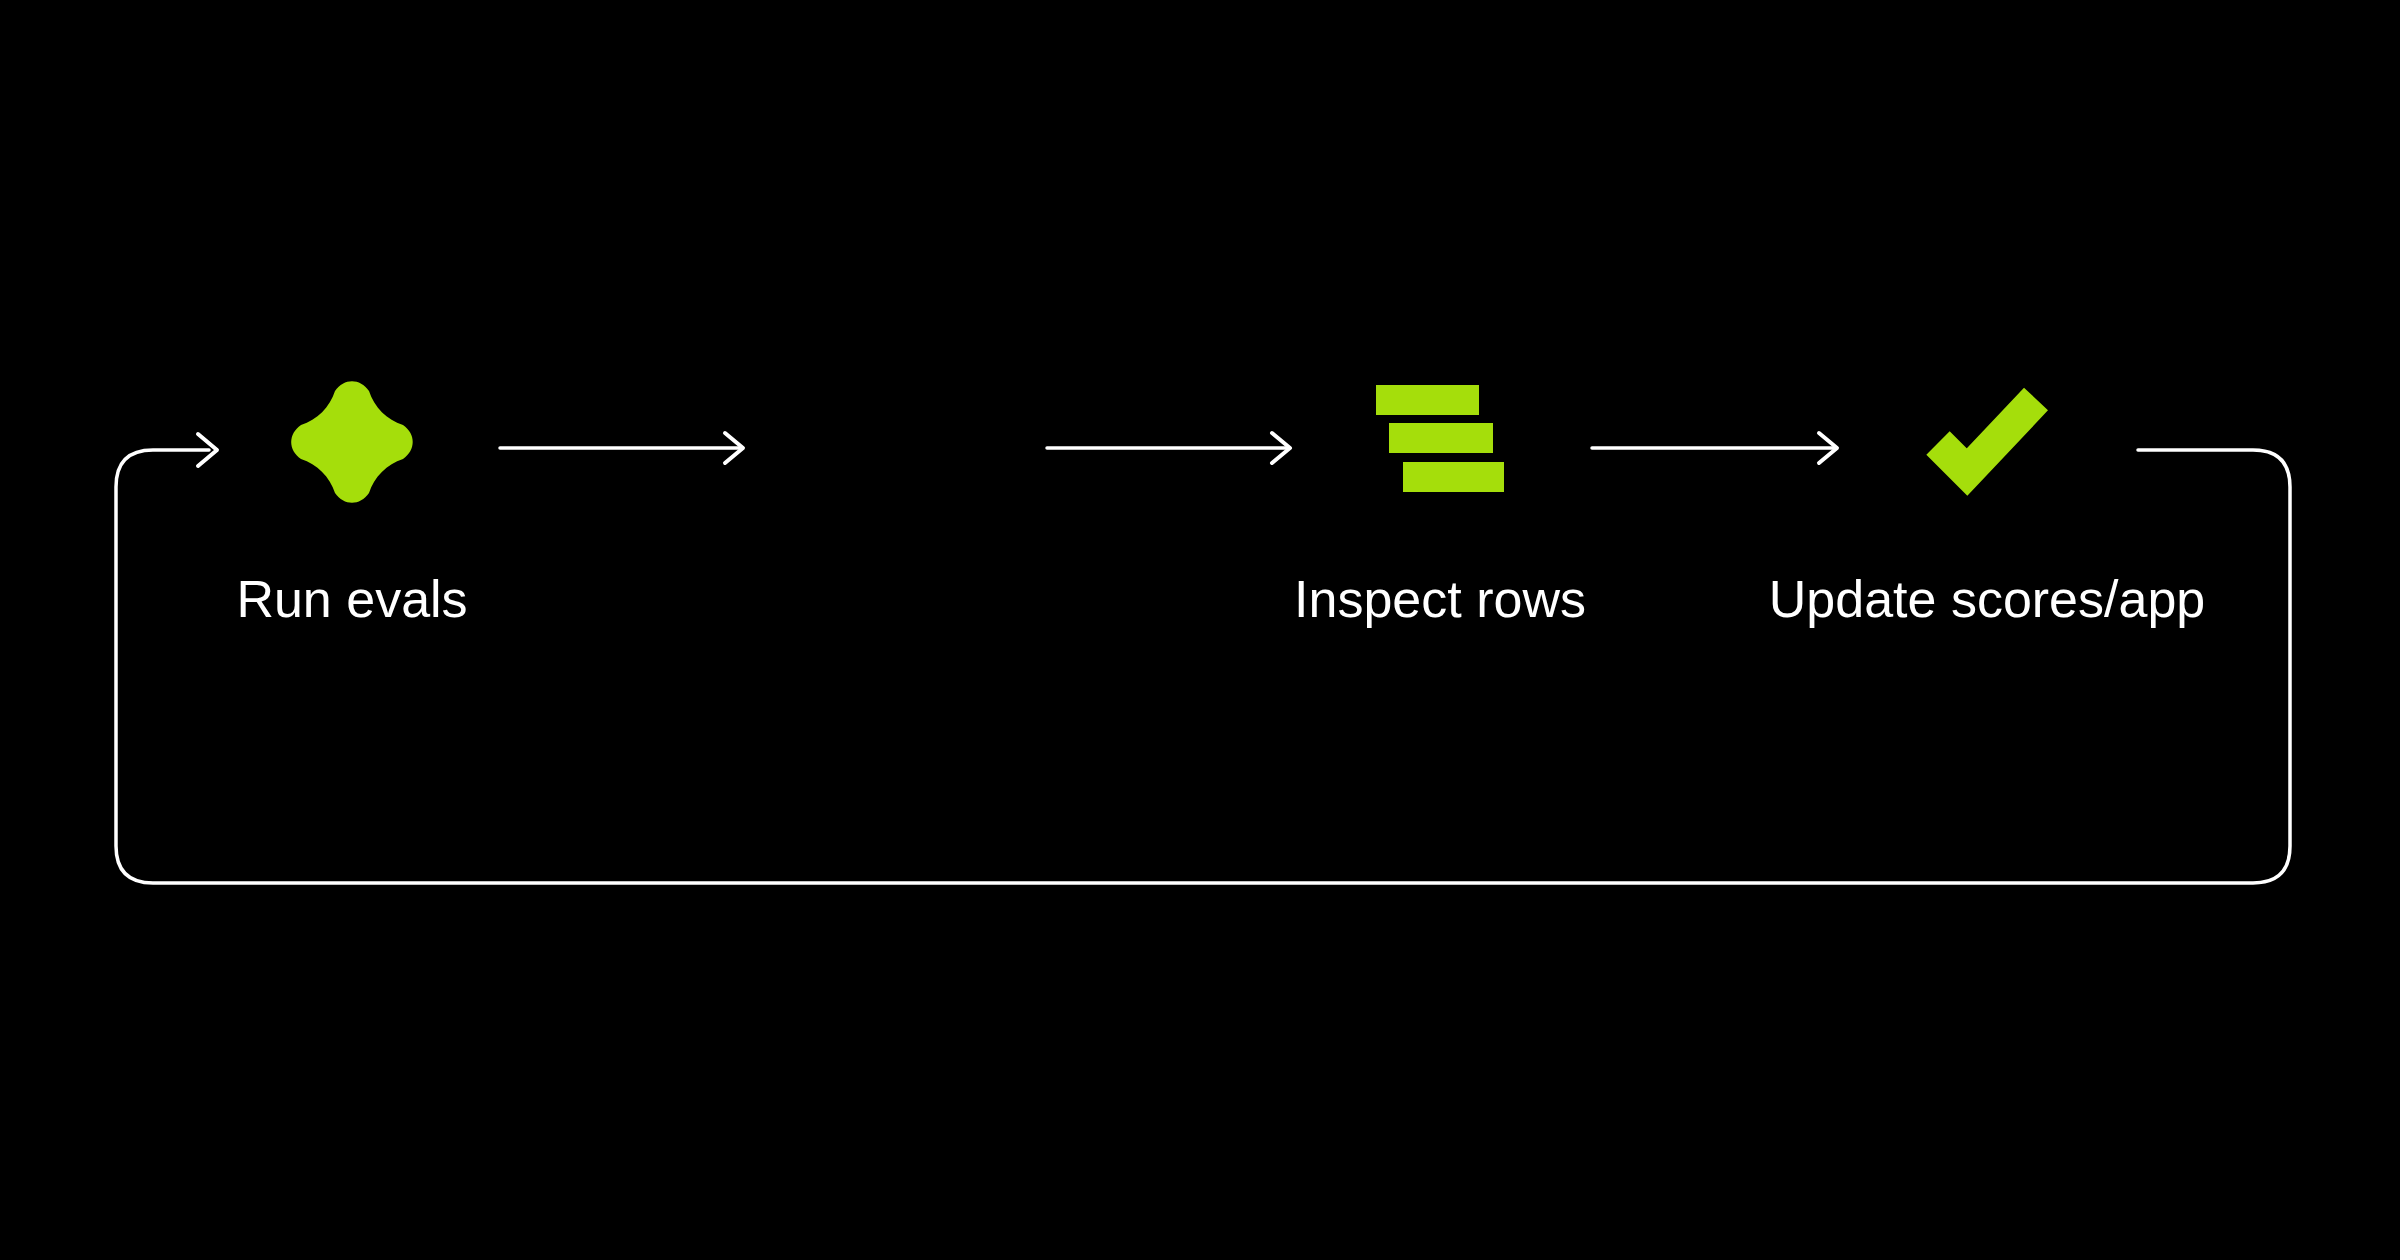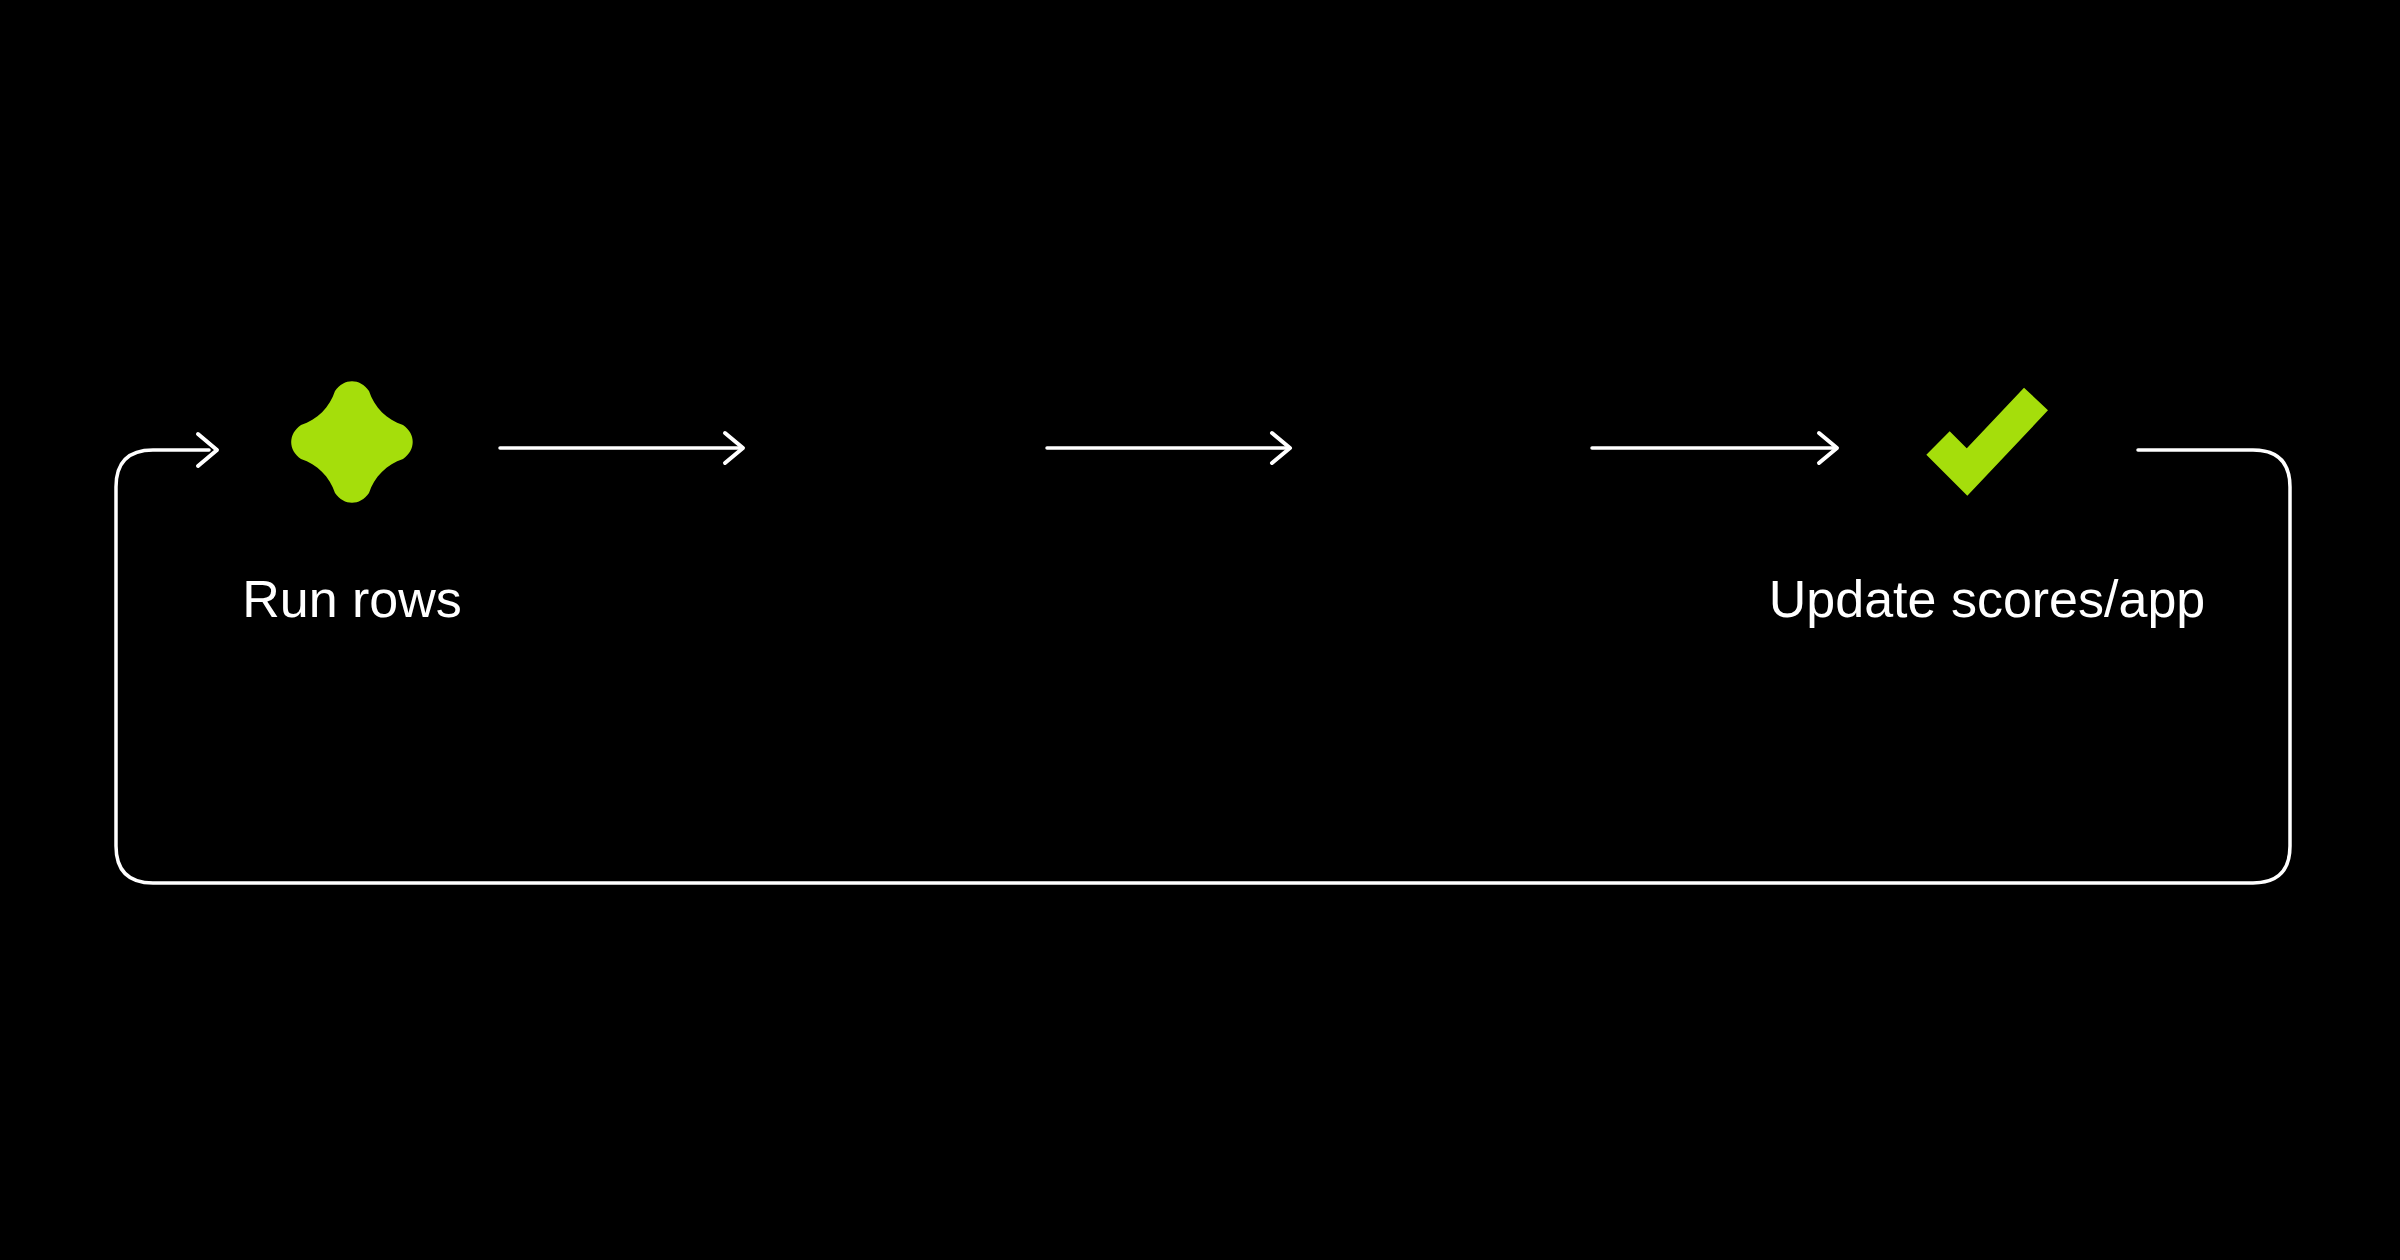--- a/index.html
+++ b/index.html
@@ -89,24 +89,34 @@
         <path class="accent-fill" d="M -17,-51 C -8,-64 8,-64 17,-51
                  C 22,-35 35,-22 51,-17
                  C 64,-8 64,8 51,17
                  C 35,22 22,35 17,51
                  C 8,64 -8,64 -17,51
                  C -22,35 -35,22 -51,17
                  C -64,8 -64,-8 -51,-17
                  C -35,-22 -22,-35 -17,-51 Z"></path>
       </svg>
     </div>
-    <div class="label">Run rows</div>
+    <div class="label">Run evals</div>
   </div>
 
 
+  <div class="station" style="left:1220px">
+    <div class="icon-wrap" style="padding-top:6px">
+      <svg width="128" height="107" viewBox="0 0 128 107">
+        <rect class="accent-fill" x="0" y="0" width="103" height="30"></rect>
+        <rect class="accent-fill" x="13" y="38" width="104" height="30"></rect>
+        <rect class="accent-fill" x="27" y="77" width="101" height="30"></rect>
+      </svg>
+    </div>
+    <div class="label">Inspect rows</div>
+  </div>
 
   <div class="station" style="left:1767px">
     <div class="icon-wrap" style="padding-top:7px">
       <svg width="124" height="110" viewBox="0 0 124 110">
         <polyline class="accent-stroke" points="13,57 42,86 111,13" fill="none" stroke-width="33" stroke-linecap="butt" stroke-linejoin="miter"></polyline>
       </svg>
     </div>
     <div class="label">Update scores/app</div>
   </div>
 

